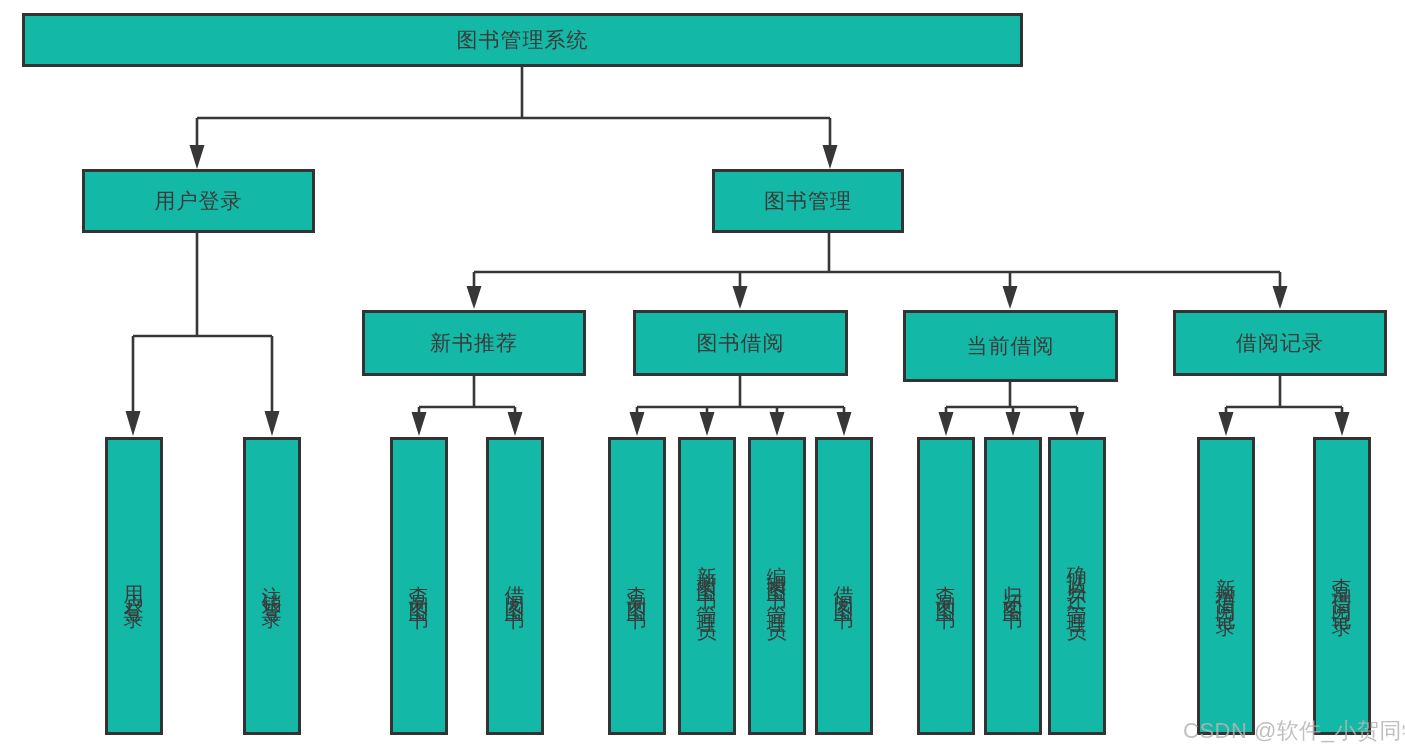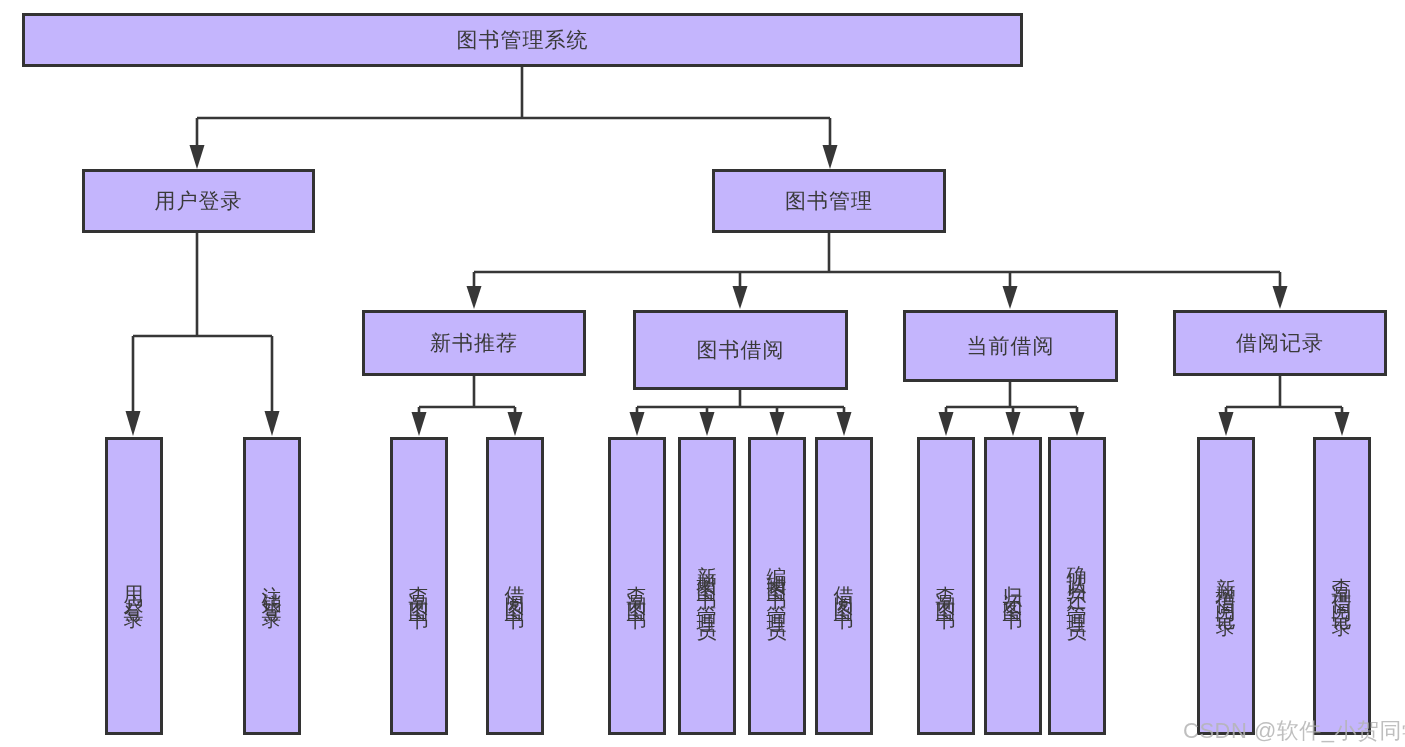--- a/index.html
+++ b/index.html
@@ -24,21 +24,21 @@
   svg.wires {
     position: absolute;
     left: 0; top: 0;
     width: 1405px; height: 747px;
   }
   .stroke { stroke: var(--line); stroke-width: 2.6; fill: none; }
   .arrowhead { fill: var(--line); stroke: none; }
 
   .node {
     position: absolute;
-    background: #c4b5fd;
+    background: #14b8a6;
     border: 3px solid var(--border);
     color: var(--text);
     display: flex;
     align-items: center;
     justify-content: center;
     text-align: center;
   }
   .node.h {
     font-size: 21px;
     letter-spacing: 1px;
@@ -110,28 +110,28 @@
     <path class="arrowhead" d="M1334.5 412 L1349.5 412 L1342 436 Z"></path>
   </svg>
 
   <div class="node h" style="left:22px; top:13px; width:1001px; height:54px;">
     <span>图书管理系统</span>
   </div>
 
   <div class="node h" style="left:82px; top:169px; width:233px; height:64px;">
     <span>用户登录</span>
   </div>
-  <div class="node h" style="left:712px; top:169px; width:234px; height:64px;">
+  <div class="node h" style="left:712px; top:169px; width:192px; height:64px;">
     <span>图书管理</span>
   </div>
 
   <div class="node h" style="left:362px; top:310px; width:224px; height:66px;">
     <span>新书推荐</span>
   </div>
-  <div class="node h" style="left:633px; top:310px; width:215px; height:80px;">
+  <div class="node h" style="left:633px; top:310px; width:215px; height:66px;">
     <span>图书借阅</span>
   </div>
   <div class="node h" style="left:903px; top:310px; width:215px; height:72px;">
     <span>当前借阅</span>
   </div>
   <div class="node h" style="left:1173px; top:310px; width:214px; height:66px;">
     <span>借阅记录</span>
   </div>
 
   <div class="node v" style="left:105px;">

